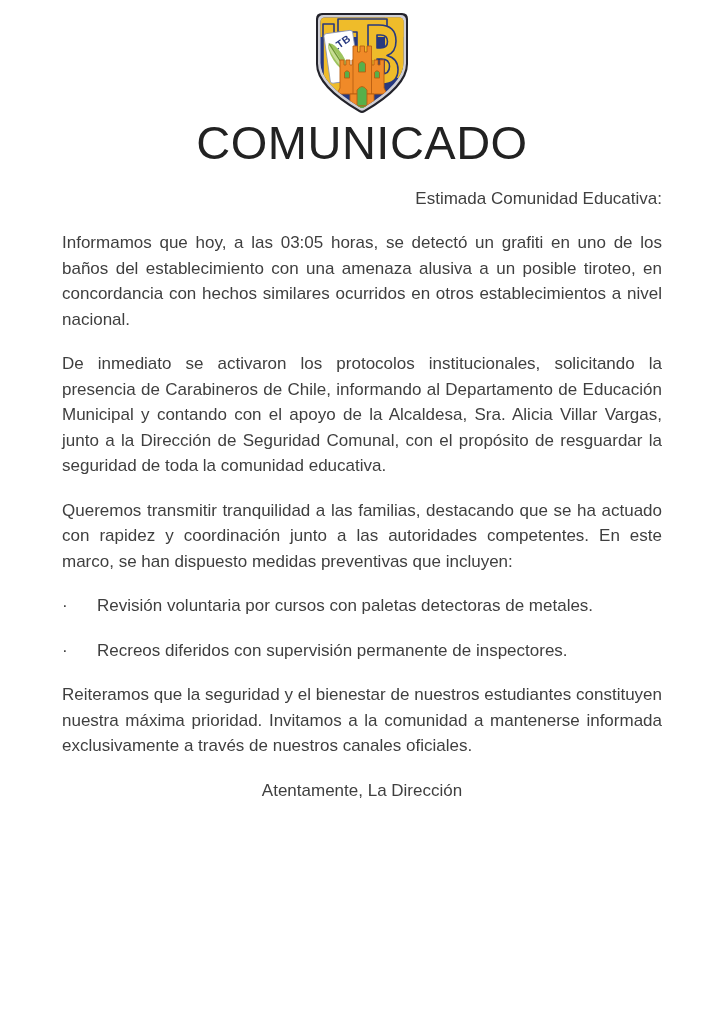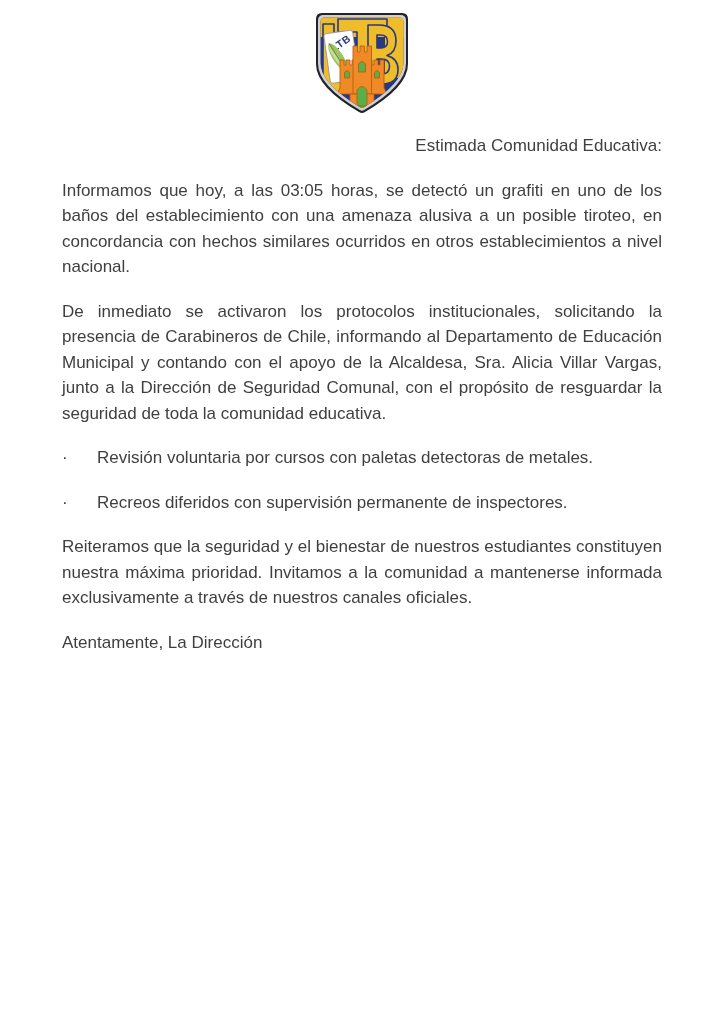--- a/index.html
+++ b/index.html
@@ -35,21 +35,21 @@
     font-size: 17px;
     line-height: 25.5px;
     text-align: justify;
   }
   .para { margin-bottom: 19px; }
   .salutation { text-align: right; }
   .bullet-marker {
     display: inline-block;
     width: 35px;
   }
-  .signature { text-align: left; margin-bottom: 1px; }
+  .signature { text-align: center; margin-bottom: 1px; }
 </style>
 </head>
 <body>
 
 <div class="page">
 
   <div class="crest-wrap">
     <svg width="100" height="104" viewBox="0 0 100 104" aria-hidden="true">
 
       <path d="M10 1 H90 Q96 1 96 7 V52 Q96 75 53 100 Q50 101.8 47 100 Q4 75 4 52 V7 Q4 1 10 1 Z" fill="#23232b"></path>
@@ -102,29 +102,31 @@
           <path d="M62.5 66 v-5.5 q2.5 -3.5 5 0 v5.5 Z" fill="#58b04a"></path>
 
           <path d="M45 94 v-16 q5 -7 10 0 v16 Z" fill="#58b04a"></path>
 
           <rect x="46.5" y="94" width="7" height="7" fill="#58b04a"></rect>
         </g>
       </g>
     </svg>
   </div>
 
+  <h1 class="doc-title">COMUNICADO</h1>
 
   <div class="content">
 
     <p class="para salutation">Estimada Comunidad Educativa:</p>
 
     <p class="para">Informamos que hoy, a las 03:05 horas, se detectó un grafiti en uno de los baños del establecimiento con una amenaza alusiva a un posible tiroteo, en concordancia con hechos similares ocurridos en otros establecimientos a nivel nacional.</p>
 
     <p class="para">De inmediato se activaron los protocolos institucionales, solicitando la presencia de Carabineros de Chile, informando al Departamento de Educación Municipal y contando con el apoyo de la Alcaldesa, Sra. Alicia Villar Vargas, junto a la Dirección de Seguridad Comunal, con el propósito de resguardar la seguridad de toda la comunidad educativa.</p>
 
+    <p class="para">Queremos transmitir tranquilidad a las familias, destacando que se ha actuado con rapidez y coordinación junto a las autoridades competentes. En este marco, se han dispuesto medidas preventivas que incluyen:</p>
 
 
     <p class="para bullet"><span class="bullet-marker">·</span><span class="bullet-text">Revisión voluntaria por cursos con paletas detectoras de metales.</span></p>
 
     <p class="para bullet"><span class="bullet-marker">·</span><span class="bullet-text">Recreos diferidos con supervisión permanente de inspectores.</span></p>
 
 
     <p class="para">Reiteramos que la seguridad y el bienestar de nuestros estudiantes constituyen nuestra máxima prioridad. Invitamos a la comunidad a mantenerse informada exclusivamente a través de nuestros canales oficiales.</p>
 
     <p class="para signature">Atentamente, La Dirección</p>

